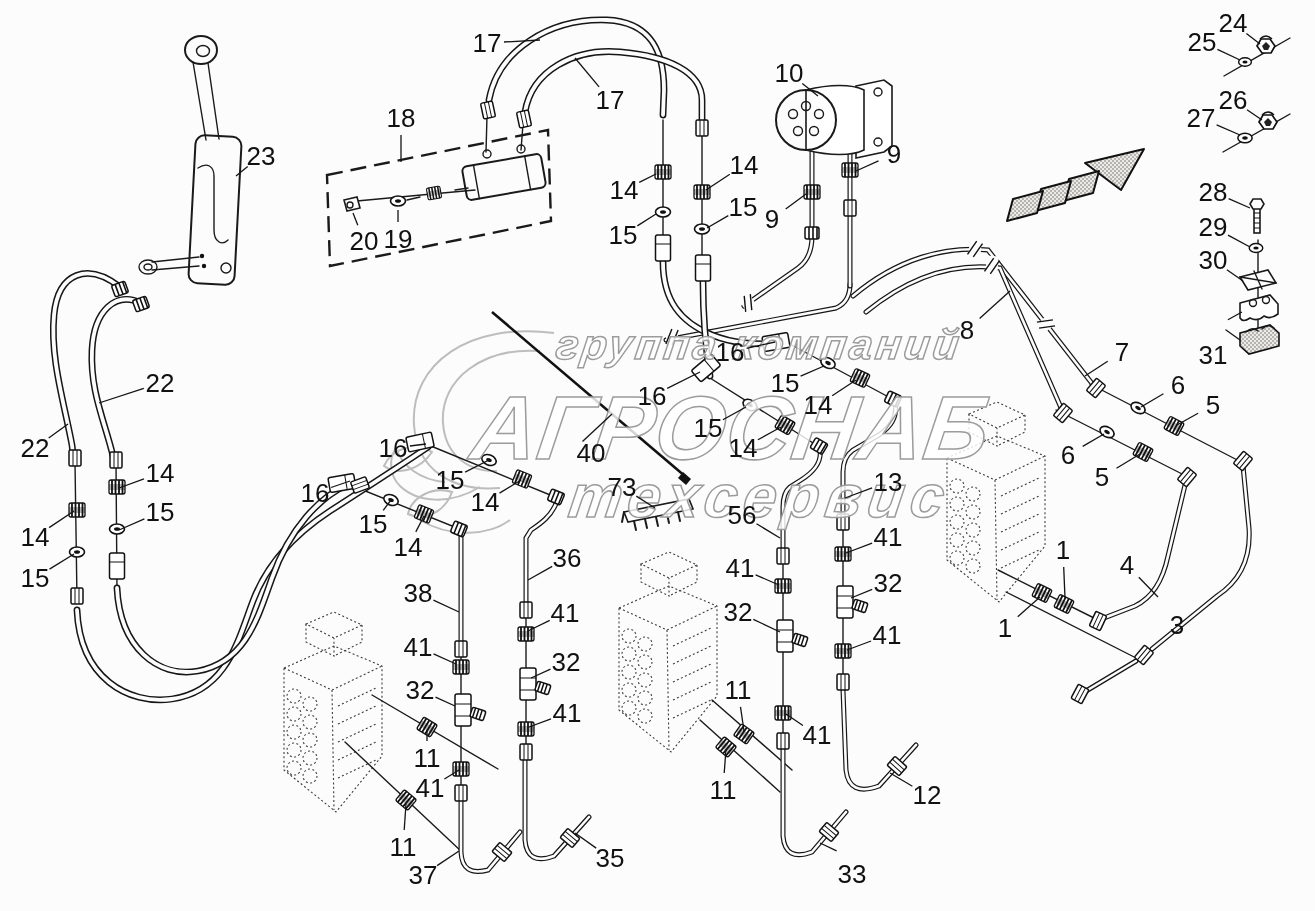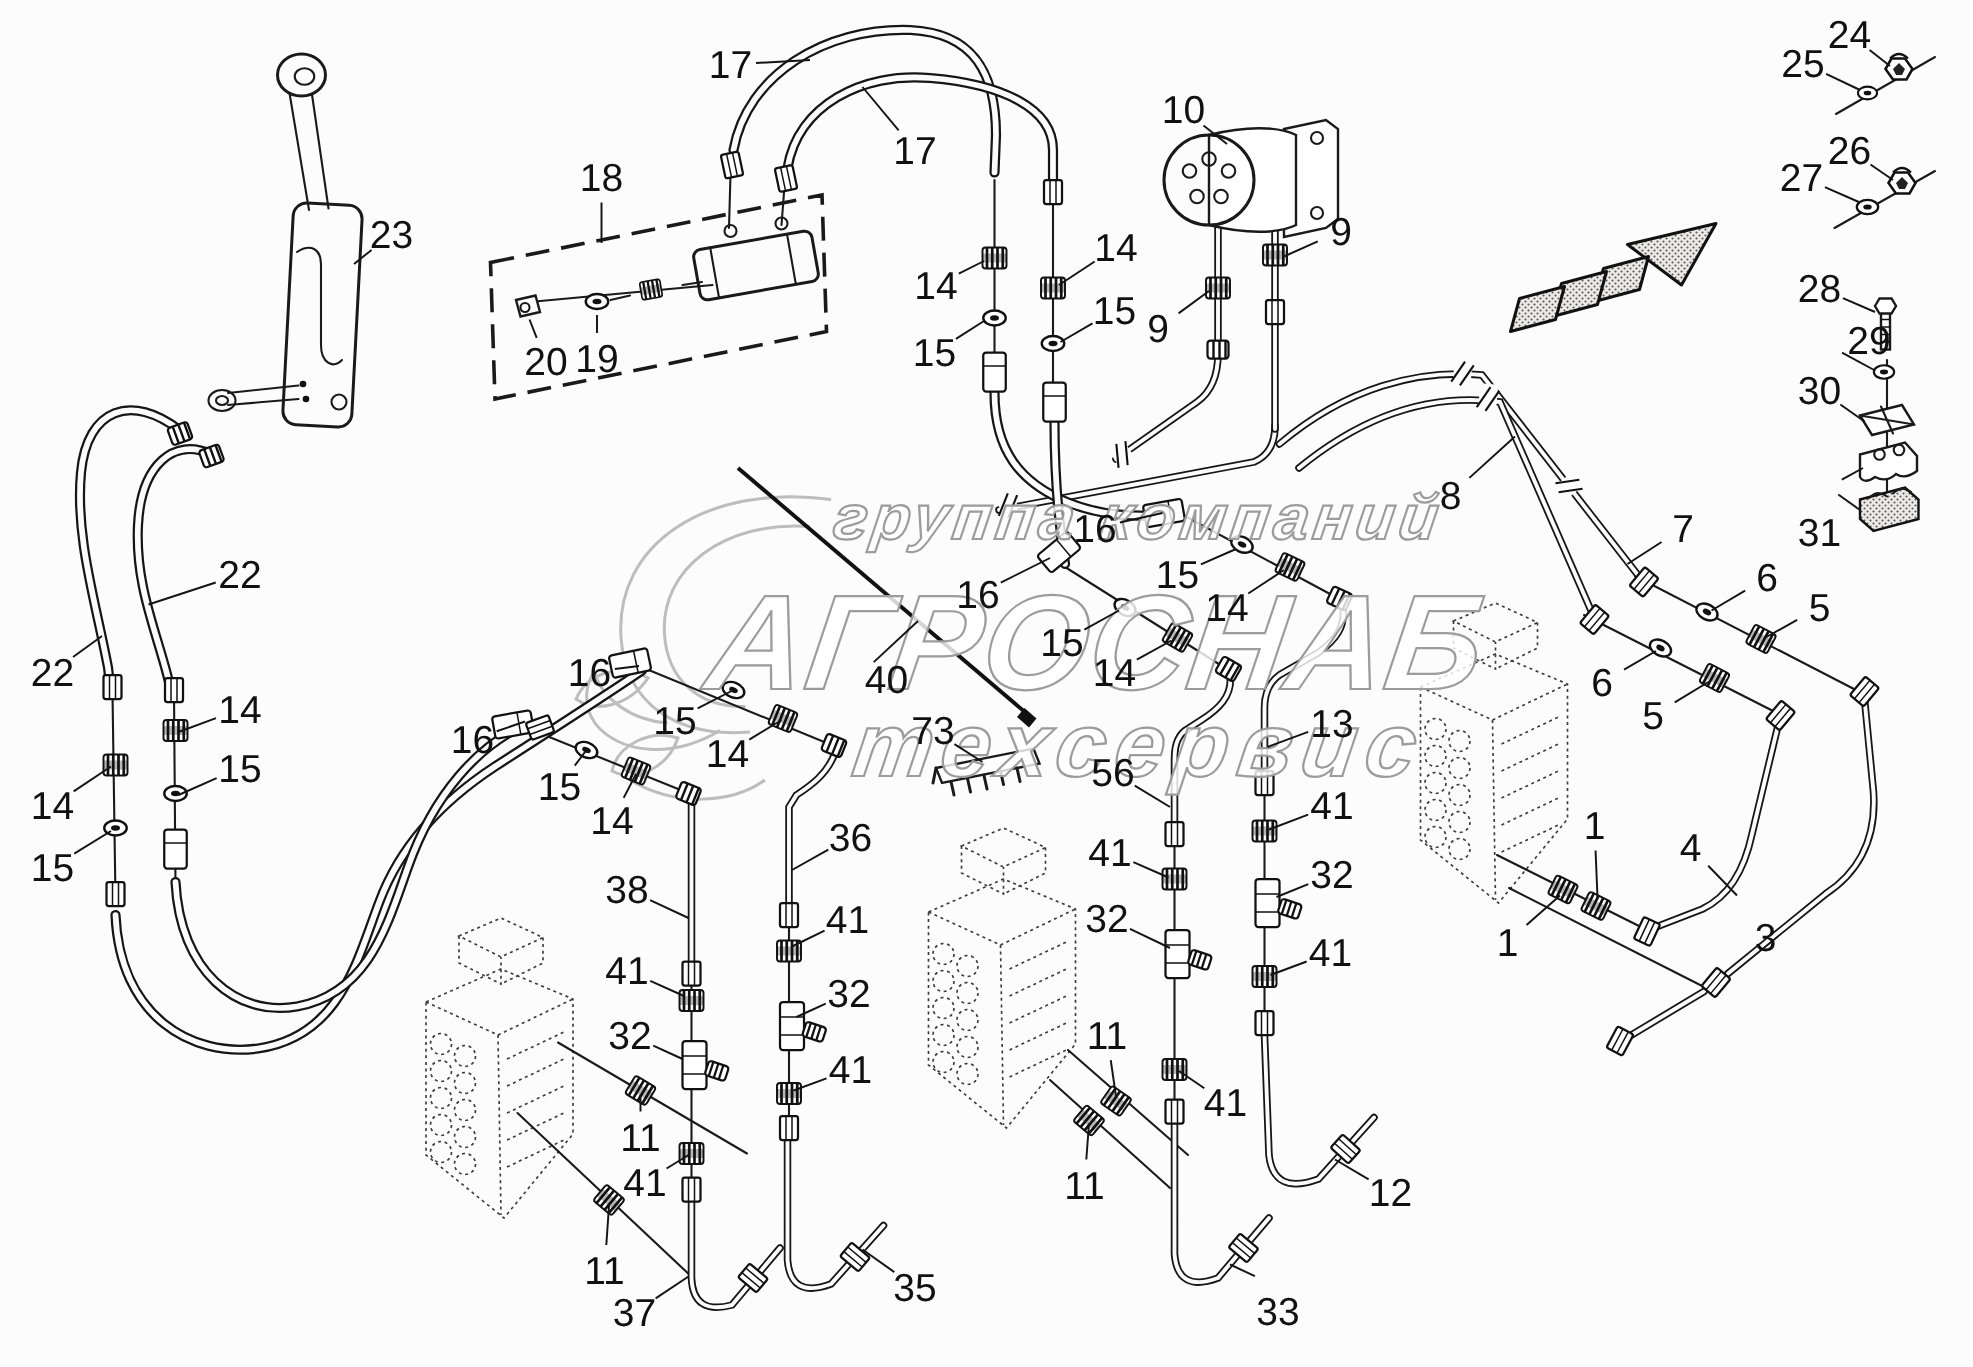--- a/index.html
+++ b/index.html
@@ -462,21 +462,21 @@
       <span class="callout" style="left: 772px; top: 219px;">9</span>
       <span class="callout" style="left: 624px; top: 190px;">14</span>
       <span class="callout" style="left: 623px; top: 235px;">15</span>
       <span class="callout" style="left: 744px; top: 165px;">14</span>
       <span class="callout" style="left: 743px; top: 207px;">15</span>
       <span class="callout" style="left: 1233px; top: 23px;">24</span>
       <span class="callout" style="left: 1202px; top: 42px;">25</span>
       <span class="callout" style="left: 1233px; top: 100px;">26</span>
       <span class="callout" style="left: 1201px; top: 118px;">27</span>
       <span class="callout" style="left: 1213px; top: 192px;">28</span>
-      <span class="callout" style="left: 1246px; top: 227px;">29</span>
+      <span class="callout" style="left: 1213px; top: 227px;">29</span>
       <span class="callout" style="left: 1213px; top: 260px;">30</span>
       <span class="callout" style="left: 1213px; top: 328px; margin-top: 27px;">31</span>
       <span class="callout" style="left: 967px; top: 330px;">8</span>
       <span class="callout" style="left: 1122px; top: 352px;">7</span>
       <span class="callout" style="left: 1178px; top: 385px;">6</span>
       <span class="callout" style="left: 1213px; top: 405px;">5</span>
       <span class="callout" style="left: 1068px; top: 455px;">6</span>
       <span class="callout" style="left: 1102px; top: 477px;">5</span>
       <span class="callout" style="left: 1063px; top: 550px;">1</span>
       <span class="callout" style="left: 1127px; top: 565px;">4</span>

